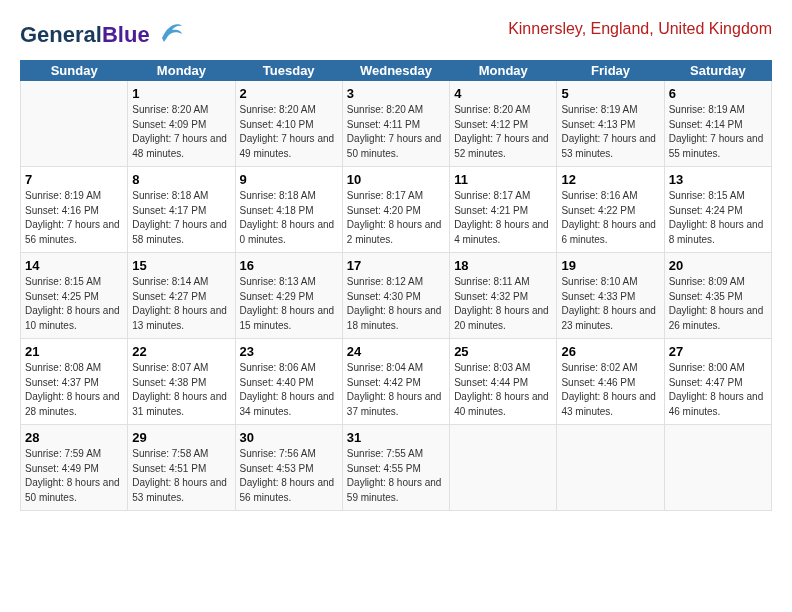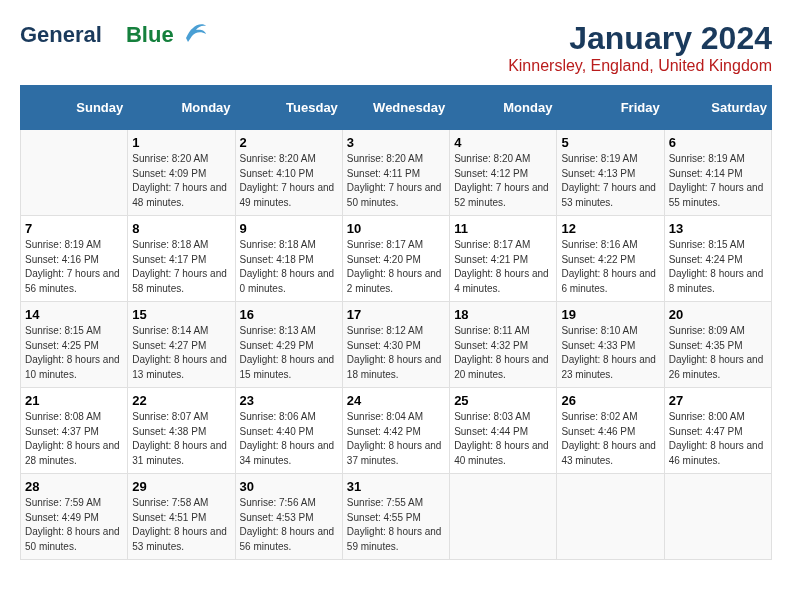--- a/index.html
+++ b/index.html
@@ -36,22 +36,22 @@
     table {
       width: 100%;
       border-collapse: collapse;
       font-size: 11px;
     }
     thead tr {
       background-color: #2e6da4;
       color: #fff;
     }
     thead th {
-      padding: 14px 4px;
-      text-align: right;
+      padding: 2px 4px;
+      text-align: center;
       font-size: 13px;
       font-weight: bold;
       border: 1px solid #2e6da4;
     }
     tbody tr {
       border-bottom: 1px solid #ddd;
     }
     tbody tr:nth-child(odd) {
       background-color: #f9f9f9;
     }
@@ -78,29 +78,28 @@
       line-height: 1.45;
     }
   </style>
 </head>
 <body>
 
 <div class="header">
   <div class="logo">
     <div style="display:flex;align-items:center;gap:4px;">
       <div style="position:relative;display:inline-block;">
-        <span style="font-size:22px;font-weight:bold;color:#1a3a5c;text-align:center;">General</span><span style="font-size:22px;font-weight:bold;color:#15803d;margin-left:24px;">Blue</span>
+        <span style="font-size:22px;font-weight:bold;color:#1a3a5c;text-align:center;">General</span><span style="font-size:22px;font-weight:bold;color:#4c1d95;">Blue</span>
       </div>
       <svg width="30" height="30" viewBox="0 0 30 30">
         <path d="M15 8 C18 4, 26 3, 28 6 C24 5, 20 7, 18 10 C22 9, 27 10, 28 14 C23 11, 17 12, 14 16 L10 22 L8 18 C10 14, 12 10, 15 8 Z" fill="#4a9fd4"></path>
       </svg>
     </div>
   </div>
   <div class="title-block">
-    <div class="main-title">January 2024</div>
     <div class="subtitle">Kinnersley, England, United Kingdom</div>
   </div>
 </div>
 
 <table>
   <thead>
     <tr>
       <th>Sunday</th>
       <th>Monday</th>
       <th>Tuesday</th>

